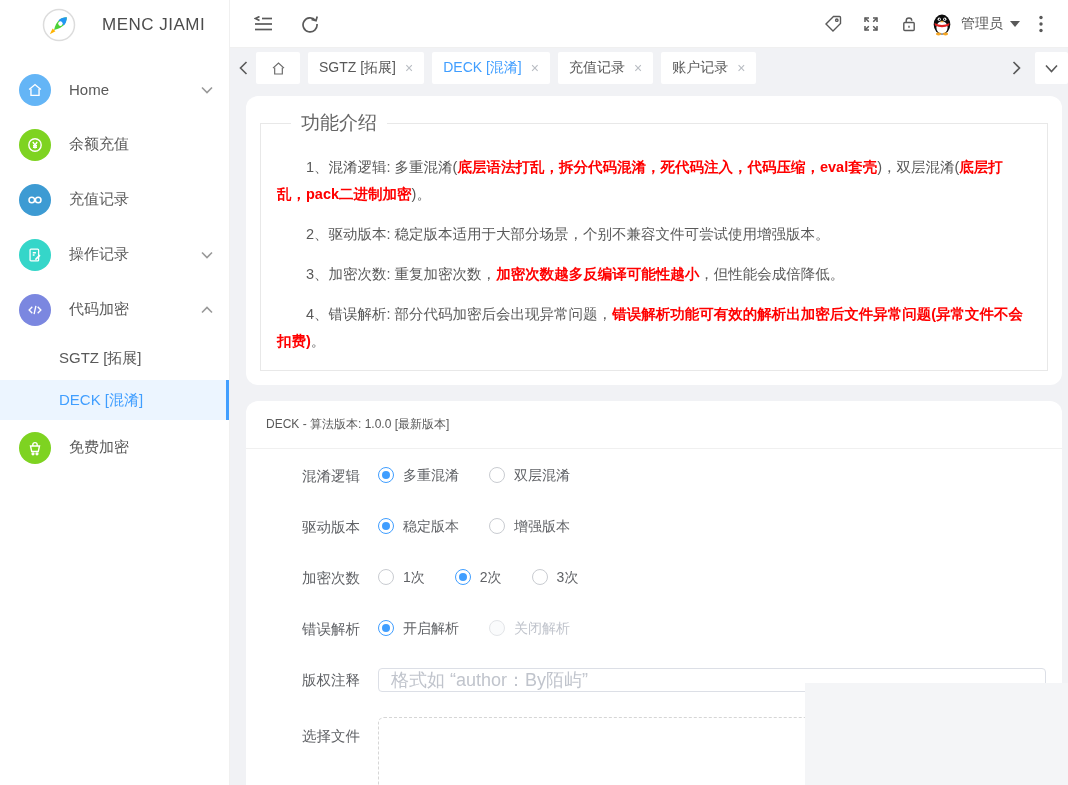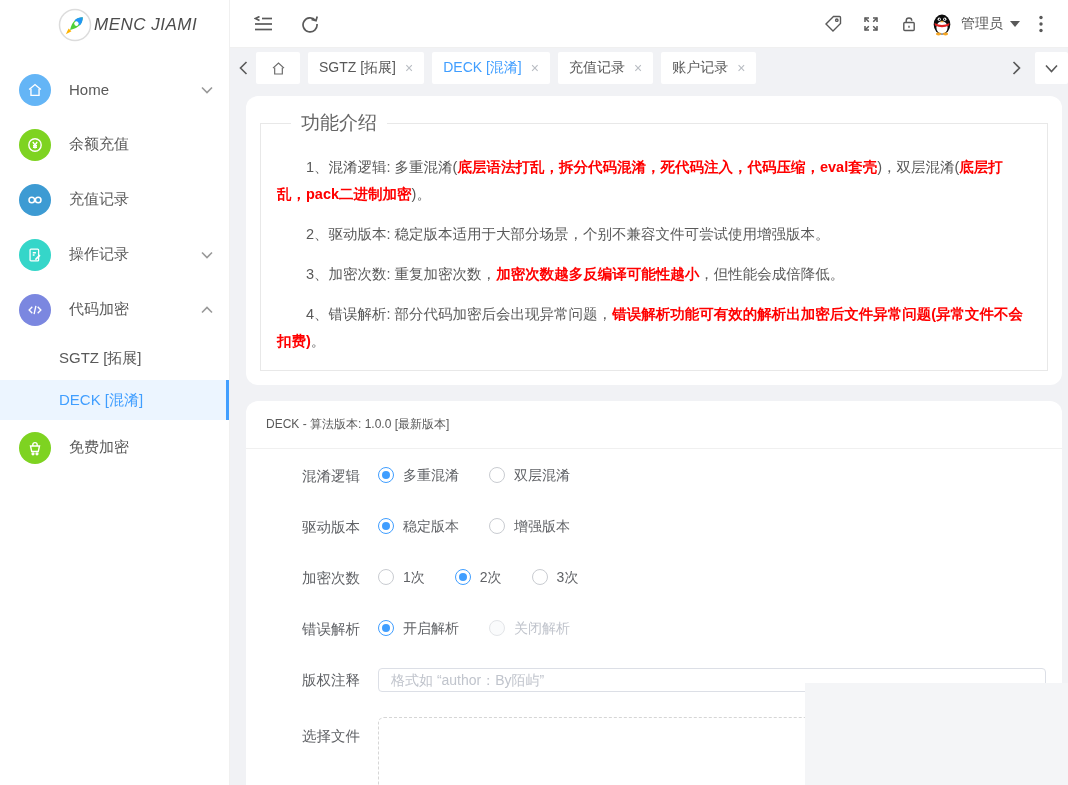--- a/index.html
+++ b/index.html
@@ -1,21 +1,21 @@
 <!DOCTYPE html>
 <html><head>
 <meta charset="utf-8">
 <style>
   * { box-sizing: border-box; margin: 0; padding: 0; }
   html,body { width:1068px; height:785px; overflow:hidden; }
   body { display:flex; font-family:"Liberation Sans","DejaVu Sans",sans-serif; background:#fff; }
 
   
   .sidebar { width:230px; min-width:230px; background:#fff; border-right:1px solid #f0f0f0; }
-  .logo { height:50px; display:flex; align-items:center; padding-left:58px; gap:2px;font-style:italic; }
+  .logo { height:50px; display:flex; align-items:center; padding-left:42px; gap:26px; }
   .logo-text { font-size:17px; color:#4c4c4c; letter-spacing:.5px; }
   .nav { padding-top:12px; }
   .nav-item { height:55px; display:flex; align-items:center; padding:0 16px 0 19px; cursor:pointer; }
   .nav-circle { width:32px; height:32px; border-radius:50%; display:flex; align-items:center; justify-content:center; flex:none; }
   .ic-home-bg { background:#64b5f6; }
   .ic-coin-bg { background:#7ed321; }
   .ic-inf-bg  { background:#3d9bd3; }
   .ic-doc-bg  { background:#35d6c9; }
   .ic-code-bg { background:#7b87e0; }
   .ic-cart-bg { background:#7ed321; }
@@ -56,21 +56,21 @@
   .form { padding:13px 16px 0 56px; }
   .frow { display:flex; align-items:center; margin-bottom:23px; min-height:28px; }
   .flabel { width:62px; min-width:62px; font-size:14.5px; color:#606266; margin-right:14px; }
   .radio { display:flex; align-items:flex-start; margin-right:30px; cursor:pointer; }
   .rdot { width:16px; height:16px; border-radius:50%; border:1px solid #c9ccd1; background:#fff; position:relative; flex:none; }
   .radio.sel .rdot { border-color:#409eff; }
   .radio.sel .rdot::after { content:""; position:absolute; inset:3px; border-radius:50%; background:#409eff; }
   .radio.dis .rdot { border-color:#e3e5e8; background:#fafbfc; }
   .rlabel { margin-left:9px; font-size:14px; color:#606266; }
   .radio.dis .rlabel { color:#c0c4cc; }
-  .tinput { flex:1; height:24px; border:1px solid #dcdfe6; border-radius:4px; padding:0 12px; font-size:14px; color:#606266; outline:none; background:#fff; font-family:inherit; }
+  .tinput { flex:1; height:24px; border:1px solid #dcdfe6; border-radius:4px; padding:0 12px; font-size:18px; color:#606266; outline:none; background:#fff; font-family:inherit; }
   .tinput::placeholder { color:#c0c4cc; }
   .upload-row { align-items:flex-start; }
   .upload-row .flabel { padding-top:10px; }
   .upload { flex:1; height:110px; border:1px dashed #d6d6d6; border-radius:6px; display:flex; flex-direction:column; align-items:flex-end; justify-content:center; cursor:pointer; background:#fff; }
   .up-text { font-size:14px; color:#8c939d; margin-top:7px; }
 
   .overlay { position:absolute; right:0; bottom:0; width:263px; height:102px; background:#f4f5f7; z-index:30; }
 
   svg { display:block; }
 </style>

